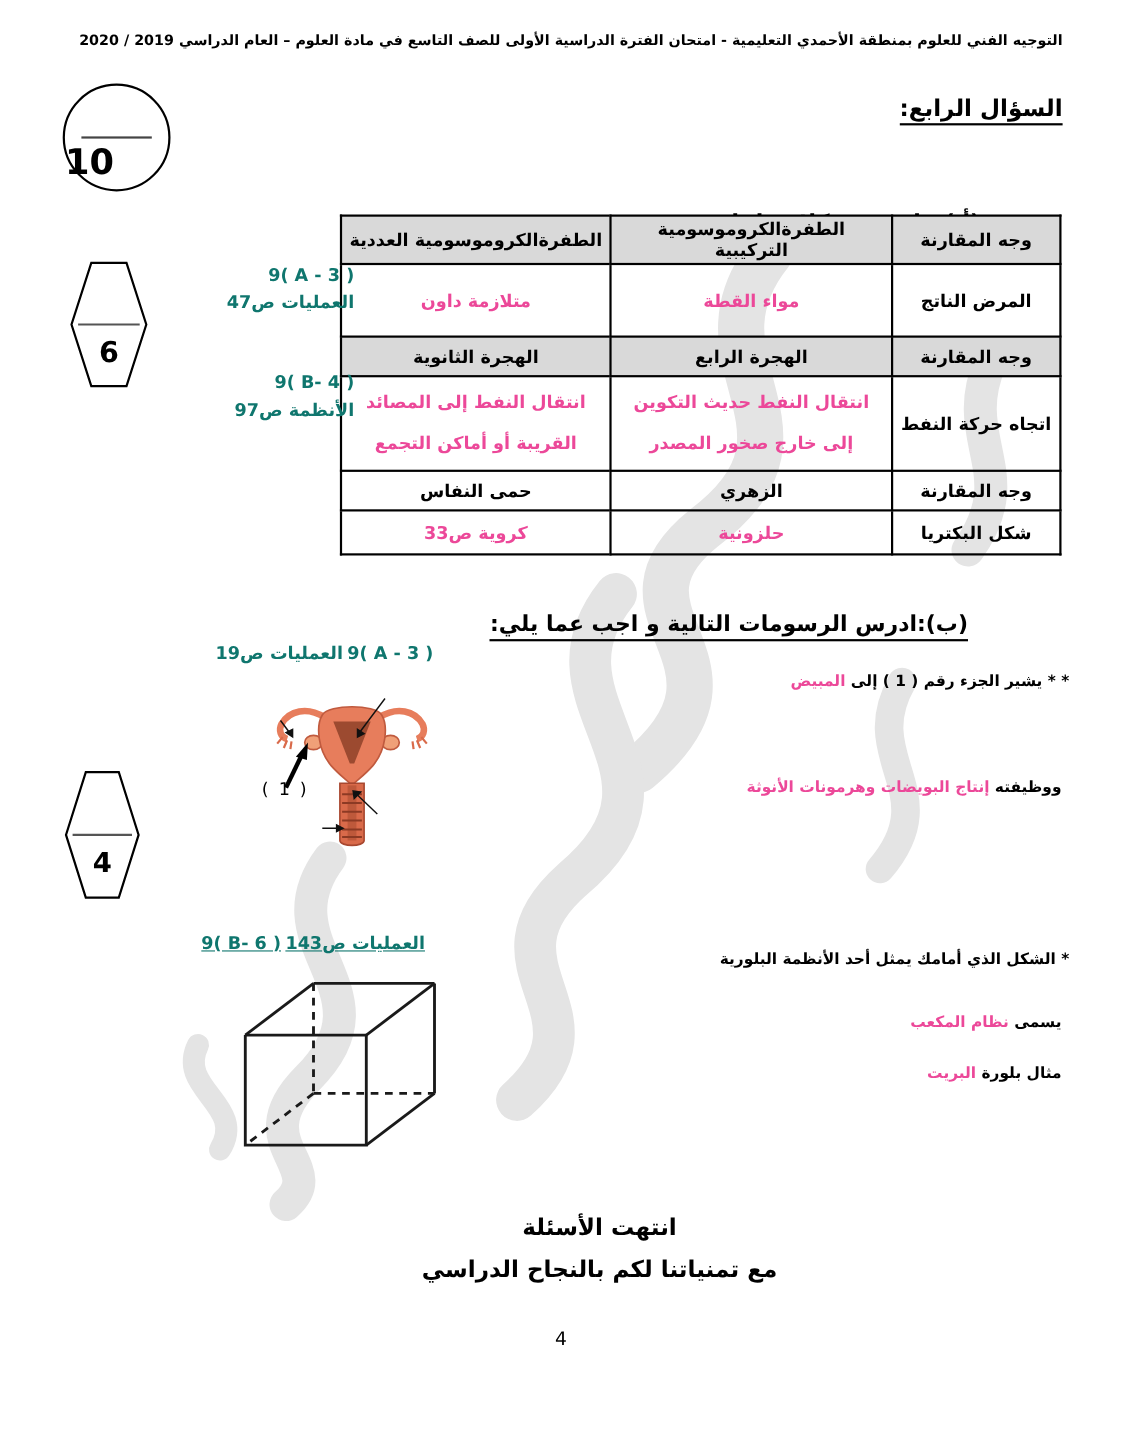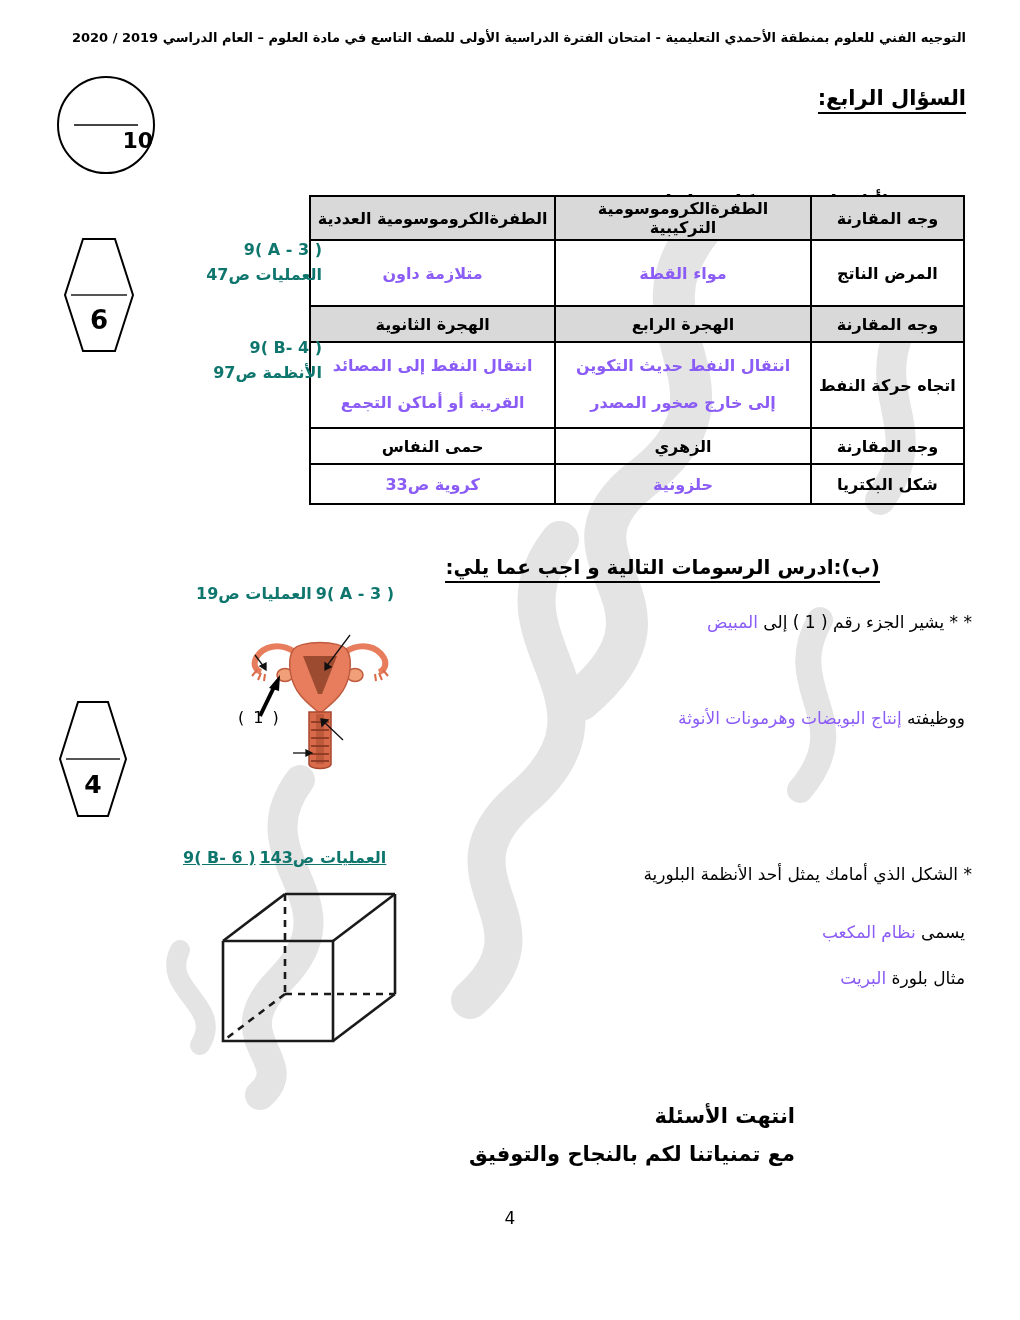--- a/index.html
+++ b/index.html
@@ -3,30 +3,30 @@
 <meta charset="utf-8">
 <style>
   html,body{margin:0;padding:0;}
   body{
     width:1020px;height:1320px;position:relative;background:#ffffff;
     font-family:"DejaVu Sans",sans-serif;color:#000;overflow:hidden;
   }
   .abs{position:absolute;}
   .rtl{direction:rtl;unicode-bidi:isolate;}
   .ltr{direction:ltr;unicode-bidi:isolate;}
-  .red{color:#8b5cf6;}
+  .red{color:#ec4899;}
   .purple{color:#0f766e;font-weight:bold;font-size:16px;}
   .underl{border-bottom:2.5px solid #000;padding-bottom:2px;display:inline-block;}
   #watermark{left:0;top:0;z-index:0;pointer-events:none;}
   .content{z-index:1;}
 
   #header-line{top:30px;right:54px;font-size:13px;font-weight:bold;white-space:nowrap;}
   #score-circle{left:57px;top:76px;width:94px;height:94px;border:2px solid #000;border-radius:50%;}
   #score-circle .line{position:absolute;left:15px;right:15px;top:46px;border-top:2px solid #444;}
-  #score-circle .num{position:absolute;left:0;right:0;top:50px;text-align:right;font-size:22px;font-weight:600;}
+  #score-circle .num{position:absolute;left:0;right:0;top:50px;text-align:left;font-size:32px;font-weight:600;}
 
   #q-title{right:54px;top:86px;font-size:21px;font-weight:bold;}
   #part-a-heading{right:129px;top:146px;font-size:20px;font-weight:bold;margin-top:44px;}
 
   table.cmp{position:absolute;left:309px;top:195px;width:656px;border-collapse:collapse;direction:rtl;background:transparent;}
   table.cmp td{border:2px solid #000;text-align:center;vertical-align:middle;font-weight:bold;font-size:16px;padding:2px 6px;}
   td.gray{background:#d9d9d9;}
   td.c-aspect{width:150px;}
   td.c-mid{width:252px;}
   td.c-left{width:240px;}
@@ -39,32 +39,32 @@
   #hex-4{left:58px;top:700px;}
 
   .ref-block{text-align:right;line-height:1.55;}
   #ref-a3{right:698px;top:238px;}
   #ref-b4{right:698px;top:336px;}
   .ref-row{display:flex;direction:ltr;gap:4px;align-items:baseline;}
   #ref-uterus{left:196px;top:584px;}
   #ref-cube{left:183px;top:848px;text-decoration:underline;}
 
   #part-b-heading{right:140px;top:555px;font-size:20px;font-weight:bold;}
-  .qline{font-size:17px;}
+  .qline{font-size:14px;font-weight:bold;}
   #q1-line{right:48px;top:612px;}
   #q1-answer{right:55px;top:696px;margin-top:12px;}
   #label-1{left:238px;top:708px;font-size:16px;letter-spacing:2px;}
   #q2-line{right:48px;top:864px;}
   #q2-line2{right:55px;top:922px;}
   #q2-line3{right:55px;top:968px;}
 
   #uterus-art{left:245px;top:630px;}
   #cube-art{left:215px;top:886px;}
 
-  #footer-end{left:295px;top:1098px;width:500px;text-align:right;font-size:21px;font-weight:bold;line-height:1.8;}
+  #footer-end{left:295px;top:1098px;width:500px;text-align:center;font-size:21px;font-weight:bold;line-height:1.8;}
   #page-num{left:498px;top:1208px;width:24px;text-align:center;font-size:17px;}
 </style>
 </head>
 <body>
 
 <svg id="watermark" class="abs" width="1020" height="1320" viewBox="0 0 1020 1320">
   <g fill="none" stroke="#e4e4e4" stroke-linecap="round">
     <path d="M700,230 C620,330 760,390 640,480 C540,560 700,600 580,700" stroke-width="42"></path>
     <path d="M900,330 C870,400 930,430 880,500" stroke-width="30"></path>
     <path d="M560,540 C480,640 640,700 520,800 C430,880 560,920 470,1000" stroke-width="38"></path>
@@ -240,15 +240,15 @@
     <g stroke-dasharray="7,6">
       <line x1="70" y1="8" x2="70" y2="108"></line>
       <line x1="70" y1="108" x2="180" y2="108"></line>
       <line x1="70" y1="108" x2="8" y2="155"></line>
     </g>
   </g>
 </svg>
 
 <div id="footer-end" class="abs rtl content">
   <div>انتهت الأسئلة</div>
-  <div>مع تمنياتنا لكم بالنجاح والتوفيق</div>
+  <div>مع تمنياتنا لكم بالنجاح الدراسي</div>
 </div>
 <div id="page-num" class="abs content">4</div>
 
 </body></html>

